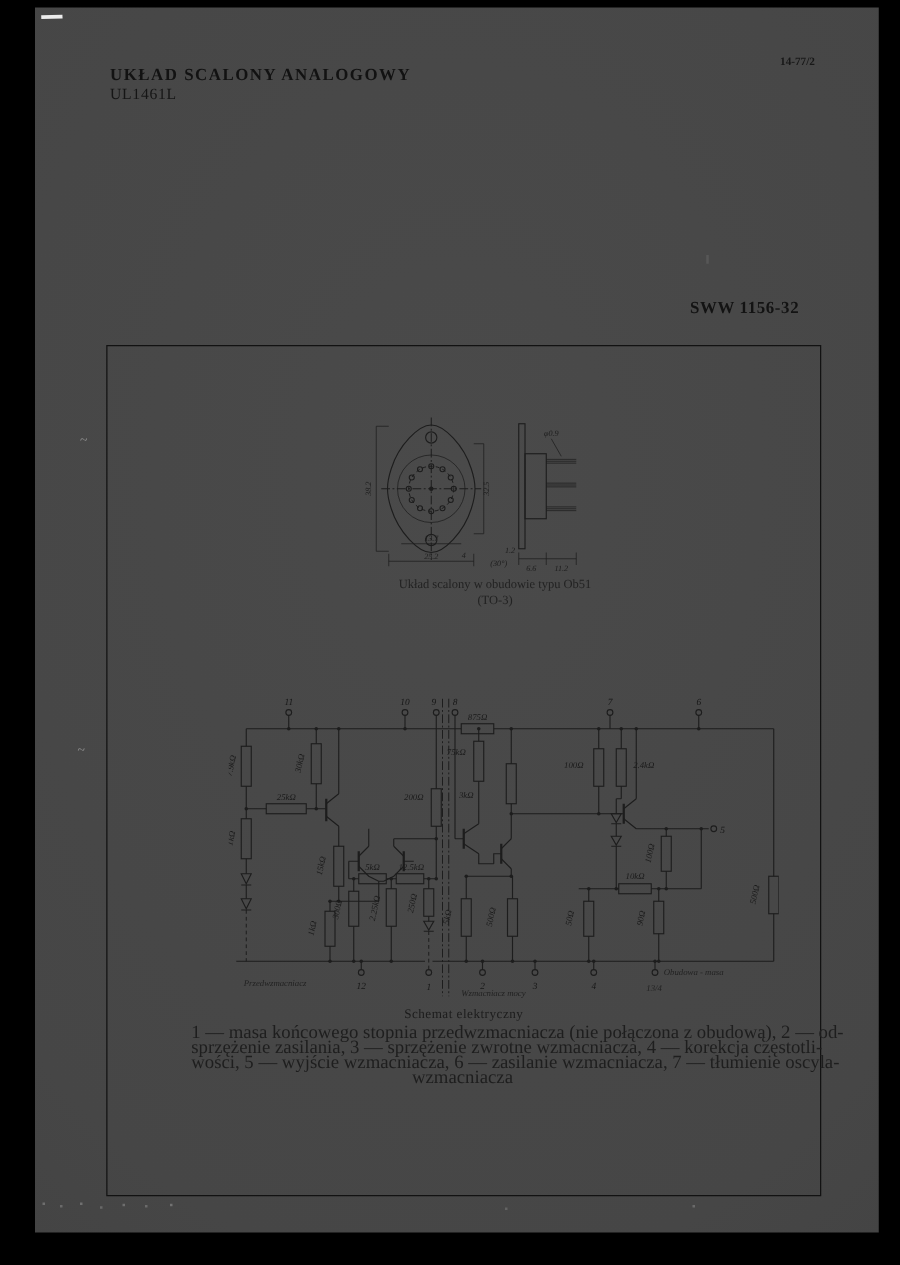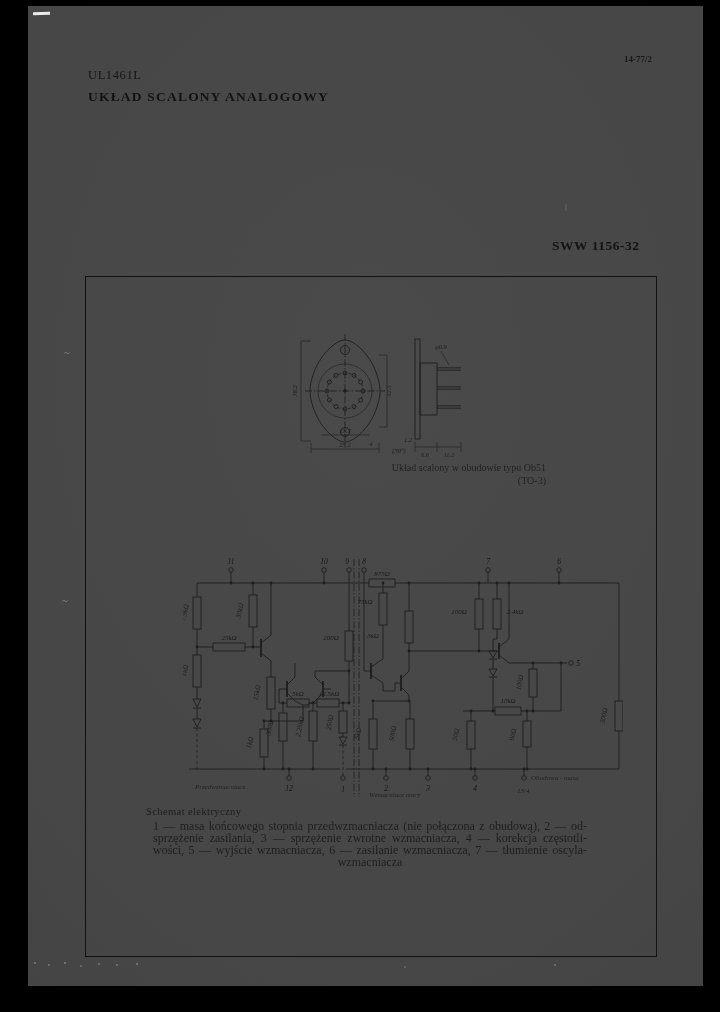--- a/index.html
+++ b/index.html
@@ -2,35 +2,35 @@
 <html><head>
 <meta charset="utf-8">
 <style>
   html,body{margin:0;padding:0;background:#000;}
   body{width:720px;height:1012px;position:relative;overflow:hidden;
        font-family:"Liberation Serif",serif;}
   .page{position:absolute;left:28px;top:6px;width:675px;height:980px;
         background:radial-gradient(130% 120% at 50% 38%, #4a4a4a 0%, #464646 55%, #3d3d3d 100%);
         filter:blur(0.22px);}
   .doc-title{position:absolute;left:60px;top:46px;font-size:13.5px;font-weight:bold;
-             letter-spacing:1.2px;color:#121212;margin-top:37px;}
+             letter-spacing:1.2px;color:#121212;}
   .part-no{position:absolute;left:60px;top:62px;font-size:12.5px;font-weight:normal;
            letter-spacing:.6px;color:#151515;}
-  .doc-code{position:absolute;left:596px;top:48px;font-size:9px;font-weight:bold;color:#181818;}
+  .doc-code{position:absolute;left:596px;top:38px;font-size:9px;font-weight:bold;color:#181818;}
   .sww{position:absolute;left:524px;top:232px;font-size:13.5px;font-weight:bold;
        letter-spacing:.5px;color:#131313;}
   .frame{position:absolute;left:57px;top:270px;width:570px;height:679px;
          border:1px solid #121212;}
   .pkg-svg{position:absolute;left:205px;top:54px;width:200px;height:140px;}
   .schem-svg{position:absolute;left:97px;top:274px;width:440px;height:252px;}
-  .pkg-caption{position:absolute;left:160px;top:184px;width:300px;text-align:right;
+  .pkg-caption{position:absolute;left:160px;top:184px;width:300px;text-align:center;
                font-size:10px;color:#222;line-height:13px;}
-  .cap-title{position:absolute;left:60px;top:529px;width:450px;text-align:left;
+  .cap-title{position:absolute;left:60px;top:529px;width:450px;text-align:center;
              font-size:10.5px;color:#1c1c1c;letter-spacing:.4px;}
-  .cap-lines{position:absolute;left:67px;top:543px;width:434px;font-size:12px;
+  .cap-lines{position:absolute;left:67px;top:543px;width:434px;font-size:15px;
              color:#1e1e1e;}
   .cap-line{line-height:12.1px;text-align:justify;text-align-last:justify;white-space:nowrap;}
   .cap-line.last{text-align-last:center;}
   
   svg path,svg rect,svg circle,svg line{stroke:#1d1d1d;stroke-width:.9;fill:none;}
   svg .dot{fill:#1d1d1d;stroke:none;}
   svg .dd{stroke-dasharray:7 2 1.5 2;stroke-width:.8;}
   svg .dsh{stroke-dasharray:3 2.5;stroke-width:.8;}
   svg .tb{stroke-width:1.8;}
   svg .thin{stroke-width:.6;}

